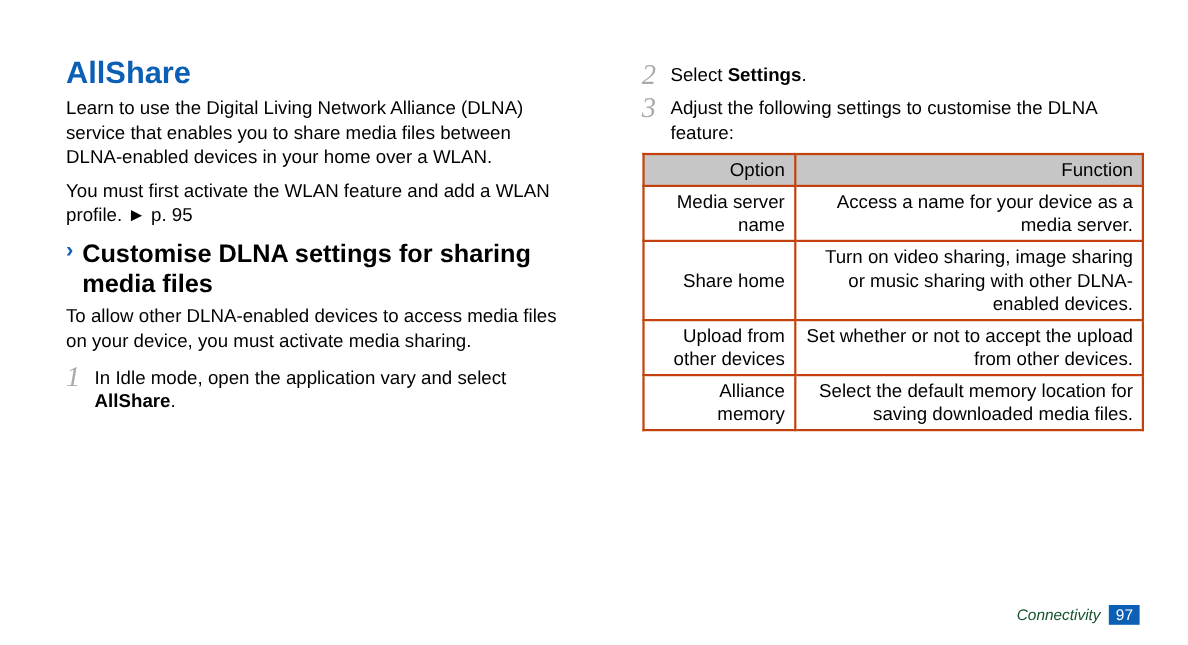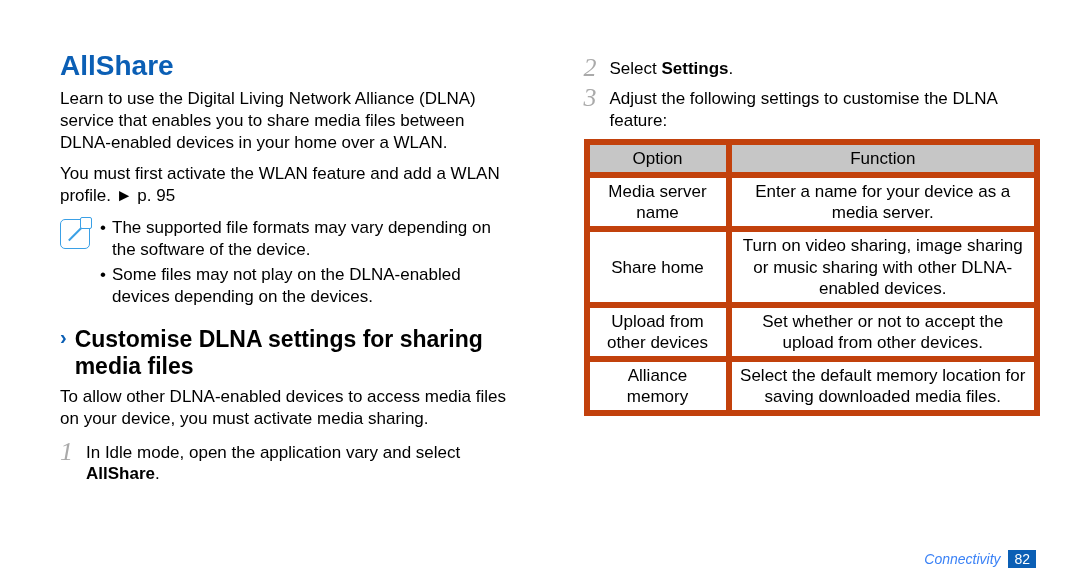--- a/index.html
+++ b/index.html
@@ -128,23 +128,23 @@
   .step-body strong {
     font-weight: bold;
   }
   table.options {
     border-collapse: collapse;
     width: 100%;
     margin-top: 8px;
     font-size: 17px;
   }
   table.options th, table.options td {
-    border: 6px solid #c2410c;
+    border: 2px solid #c2410c;
     padding: 3px 8px;
-    text-align: center;
+    text-align: right;
     vertical-align: middle;
     line-height: 1.24;
   }
   table.options th {
     background: #c6c6c6;
     font-weight: normal;
   }
   table.options td:first-child {
     width: 120px;
   }
@@ -158,44 +158,37 @@
   .footer .pagenum {
     display: inline-block;
     background: #0b5fb5;
     color: #fff;
     padding: 1px 6px;
     font-size: 14px;
     margin-left: 4px;
   }
   .footer .section {
     font-style: italic;
-    color: #3b82f6;
+    color: #14532d;
   }
 </style>
 </head>
 <body>
 
 <div class="page">
 
   <div class="col">
     <h1 class="heading">AllShare</h1>
 
     <p>Learn to use the Digital Living Network Alliance (DLNA) service that enables you to share media files between DLNA-enabled devices in your home over a WLAN.</p>
 
     <p>
       <span>You must first activate the WLAN feature and add a WLAN profile. </span><span class="arrow-ref"><span>►</span> <span>p. 95</span></span>
     </p>
 
-    <div class="note-box">
-      <div class="note-icon"></div>
-      <ul class="note-list">
-        <li>The supported file formats may vary depending on the software of the device.</li>
-        <li>Some files may not play on the DLNA-enabled devices depending on the devices.</li>
-      </ul>
-    </div>
 
     <div class="sub-heading-row">
       <span class="sub-chevron">›</span>
       <span class="sub-heading">Customise DLNA settings for sharing media files</span>
     </div>
 
     <p>To allow other DLNA-enabled devices to access media files on your device, you must activate media sharing.</p>
 
     <div class="step">
       <span class="step-num">1</span>
@@ -222,21 +215,21 @@
     <table class="options">
       <thead>
         <tr>
           <th>Option</th>
           <th>Function</th>
         </tr>
       </thead>
       <tbody>
         <tr>
           <td>Media server name</td>
-          <td>Enter a name for your device as a media server.</td>
+          <td>Access a name for your device as a media server.</td>
         </tr>
         <tr>
           <td>Share home</td>
           <td>Turn on video sharing, image sharing or music sharing with other DLNA-enabled devices.</td>
         </tr>
         <tr>
           <td>Upload from other devices</td>
           <td>Set whether or not to accept the upload from other devices.</td>
         </tr>
         <tr>
@@ -244,14 +237,14 @@
           <td>Select the default memory location for saving downloaded media files.</td>
         </tr>
       </tbody>
     </table>
   </div>
 
 </div>
 
 <div class="footer">
   <span class="section">Connectivity</span>
-  <span class="pagenum">82</span>
+  <span class="pagenum">97</span>
 </div>
 
 </body></html>

